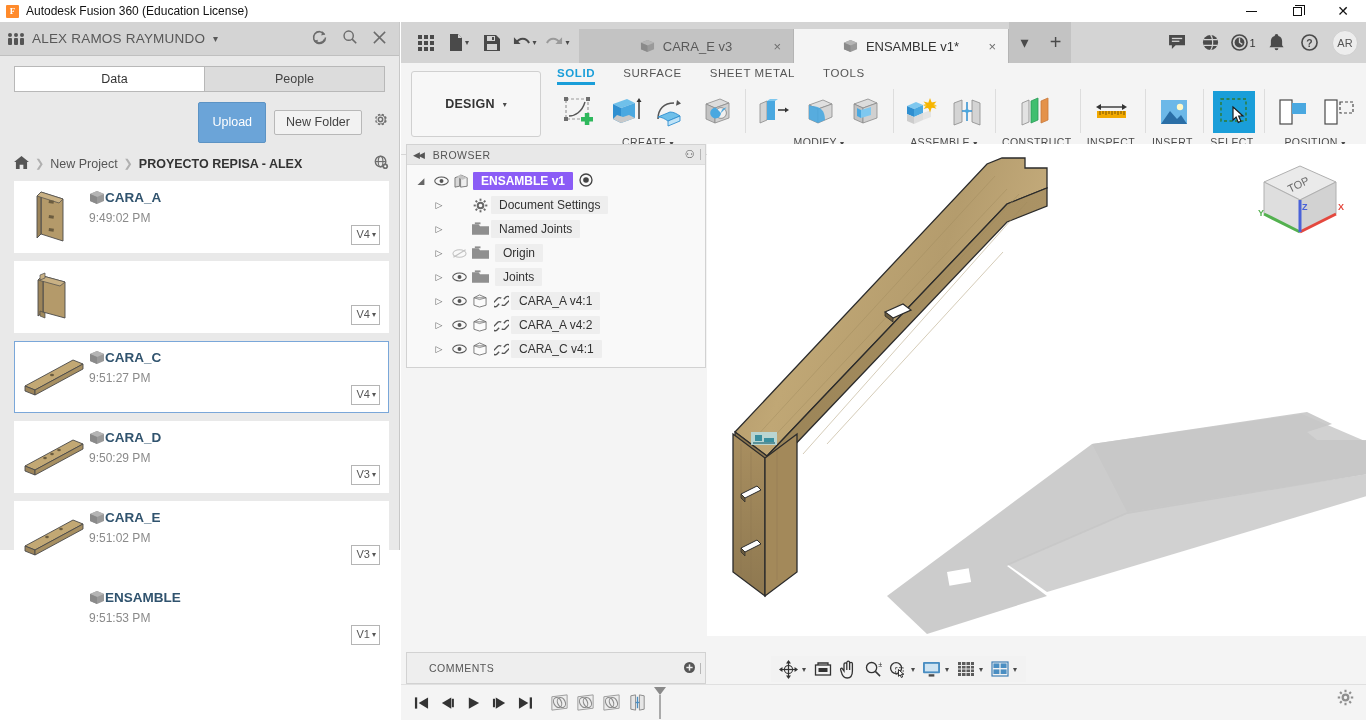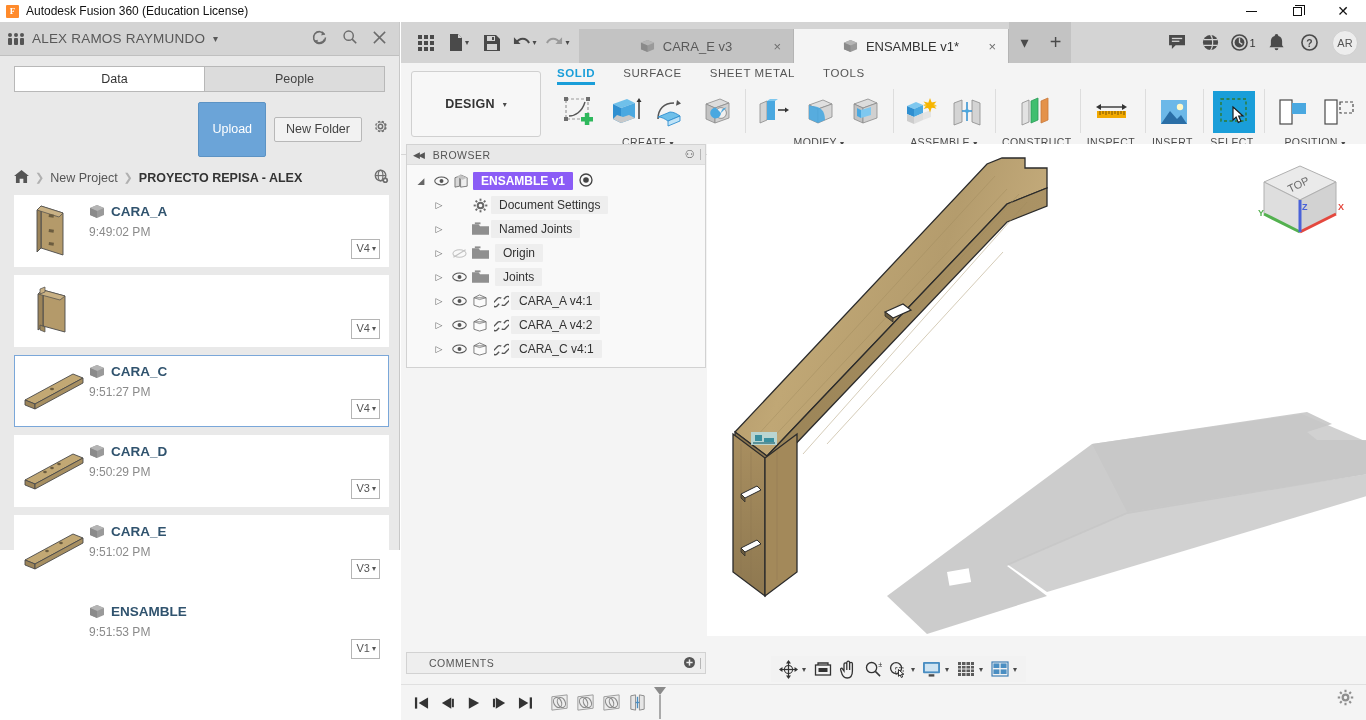--- a/index.html
+++ b/index.html
@@ -63,21 +63,21 @@
     flex:1; height:26px; border:1px solid #b8b8b8; background:#dcdcdc;
     display:flex; align-items:center; justify-content:center;
     font-size:12.5px; color:#444;
   }
   .lp-tab.active { background:#ffffff; color:#333; }
   .lp-tab:first-child { border-right:none;padding-left:10px; }
 
   .lp-actions { display:flex; align-items:center; justify-content:flex-end; gap:8px; padding:10px 10px 8px 14px; }
   .btn-upload {
     background:#6ba4d8; color:#fff; border:1px solid #5c93c4; border-radius:2px;
-    font-size:12.5px; padding:20px 13px; line-height:1;
+    font-size:12.5px; padding:13px 13px; line-height:1;
   }
   .btn-newfolder {
     background:#f2f2f2; color:#444; border:1px solid #b8b8b8; border-radius:2px;
     font-size:12.5px; padding:5px 11px; line-height:1;
   }
   .ic-gear-lp { font-size:17px; color:#6e6e6e; margin-left:2px; }
 
   .lp-breadcrumb {
     display:flex; align-items:center; padding:0 10px 0 14px; height:26px; font-size:12.5px;
   }
@@ -92,21 +92,21 @@
     position:relative; height:72px; background:#ffffff; border:1px solid transparent;
     margin-bottom:8px; display:flex; align-items:flex-start;
   }
   .dp-card.selected { border:1px solid #7aa7d9; }
   .dp-thumb {
     width:74px; height:70px; display:flex; align-items:center; justify-content:center;
     flex-shrink:0;
   }
   .dp-thumb svg { display:block; }
   .dp-meta { padding-top:8px; position:relative; flex:1; }
-  .dp-name { display:flex; align-items:center; gap:6px; font-size:13.5px; color:#30536e; font-weight:bold; }
+  .dp-name { display:flex; align-items:center; gap:0; font-size:13.5px; color:#30536e; font-weight:bold; }
   .cube-ico { width:16px; height:15px; }
   .dp-time { font-size:12px; color:#8a8a8a; margin-top:6px; }
   .dp-ver {
     position:absolute; right:8px; bottom:7px; border:1px solid #b5b5b5; background:#fff;
     font-size:11px; color:#555; padding:1px 3px 1px 5px; line-height:1.4; display:flex; align-items:center; gap:2px;
   }
   .dp-ver .cv { font-size:8px; }
 
   
   .fusion { position:absolute; top:22px; left:401px; width:965px; height:698px; background:#f4f4f4; }
@@ -182,21 +182,21 @@
   .tarrow { width:20px; text-align:center; font-size:9px; color:#666; }
   .teye { width:20px; display:flex; align-items:center; justify-content:center; }
   .tico { width:22px; display:flex; align-items:center; justify-content:center; }
   .tlabel { background:#eeeeee; padding:2px 8px; border-radius:1px; }
   .tnode.root .tlabel { background:#8b5cf6; color:#fff; font-weight:bold; }
   .tlink { width:20px; display:flex; align-items:center; justify-content:center; color:#555; }
   .troot-dot { margin-left:6px; }
 
   
   .comments {
-    position:absolute; left:5px; top:630px; width:300px; height:22px;
+    position:absolute; left:5px; top:630px; width:300px; height:32px;
     background:#eeeeee; border:1px solid #d2d2d2; display:flex; align-items:center;
     font-size:10.5px; color:#555; letter-spacing:.5px;
   }
   .comments .ctitle { margin-left:22px; }
   .comments .cright { margin-left:auto; display:flex; align-items:center; gap:5px; padding-right:4px; }
 
   
   .canvas { position:absolute; left:306px; top:122px; right:0; bottom:84px; background:#ffffff; overflow:hidden; }
 
   

